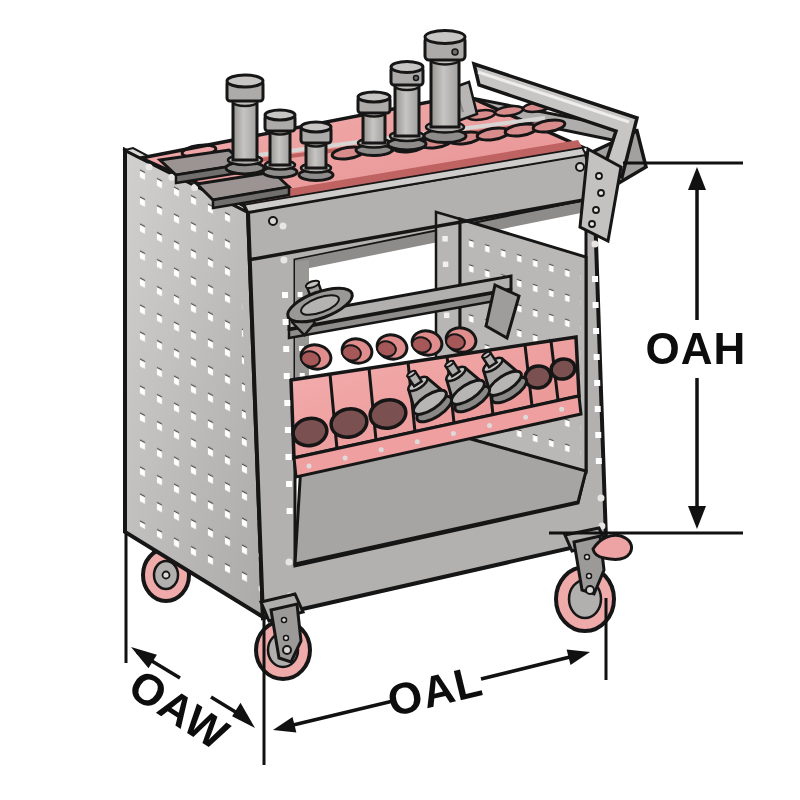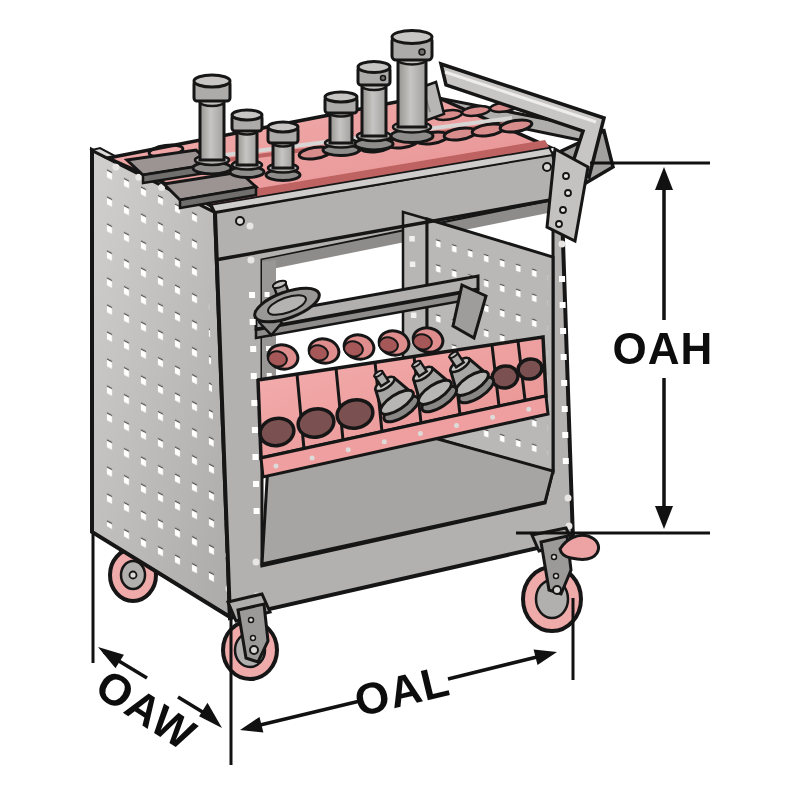--- a/index.html
+++ b/index.html
@@ -1,16 +1,16 @@
 <!DOCTYPE html>
 <html><head>
 <meta charset="utf-8">
 <style>
   html,body{margin:0;padding:0;background:#ffffff;}
-  .stage{width:750px;height:800px;position:relative;background:#86efac;overflow:hidden;}
+  .stage{width:750px;height:800px;position:relative;background:#86efac;overflow:hidden;margin-left:33px;}
   svg{display:block;}
   text.dim{font-family:"Liberation Sans", sans-serif;font-weight:700;font-size:44px;fill:#0d0d0d;letter-spacing:1px;}
 </style>
 </head>
 <body>
 
 <div class="stage">
 <svg width="800" height="800" viewBox="0 0 800 800">
   <defs>
     <linearGradient id="panelGrad" x1="0" y1="0" x2="1" y2="1">

